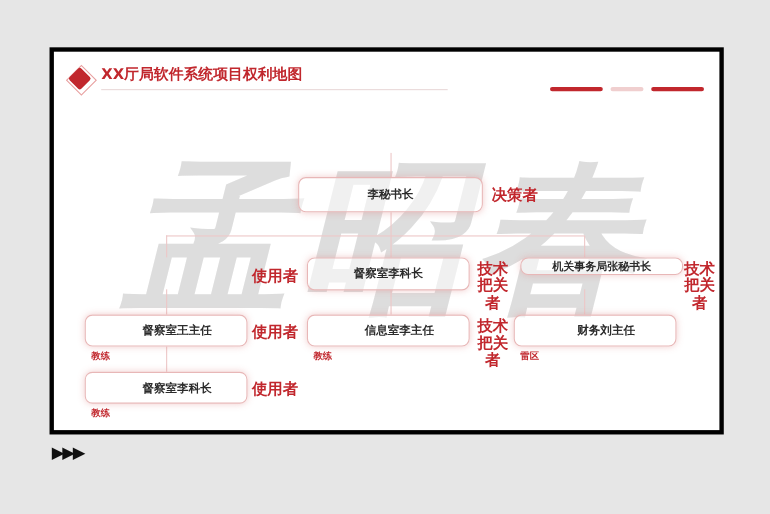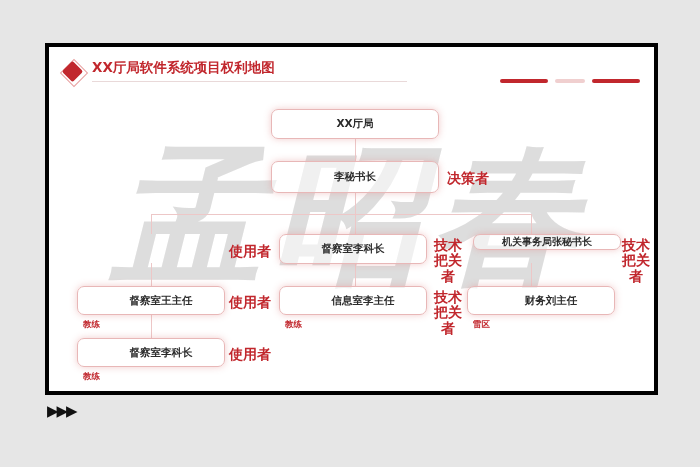--- a/index.html
+++ b/index.html
@@ -169,23 +169,20 @@
     <div class="conn v" style="left:102px;top:121px;height:20px;"></div>
     <div class="conn v" style="left:306px;top:121px;height:20px;"></div>
     <div class="conn v" style="left:482px;top:121px;height:20px;"></div>
 
     <div class="conn v" style="left:102px;top:170px;height:23px;"></div>
     <div class="conn v" style="left:306px;top:170px;height:23px;"></div>
     <div class="conn v" style="left:482px;top:170px;height:23px;"></div>
 
     <div class="conn v" style="left:102px;top:222px;height:23px;"></div>
 
-    <div class="node" style="left:222px;top:16px;width:168px;height:30px;">
-      <span class="node-label" style="padding-right:0;">XX厅局</span>
-    </div>
 
     <div class="node" style="left:222px;top:68px;width:168px;height:32px;">
       <span class="node-label" style="padding-right:0;">李秘书长</span>
     </div>
     <div class="tag" style="left:396px;top:78px;width:46px;">决策者</div>
 
     <div class="tag" style="left:180px;top:151px;width:42px;">使用者</div>
 
     <div class="node" style="left:230px;top:141px;width:148px;height:30px;">
       <span class="node-label" style="padding-right:0;">督察室李科长</span>

